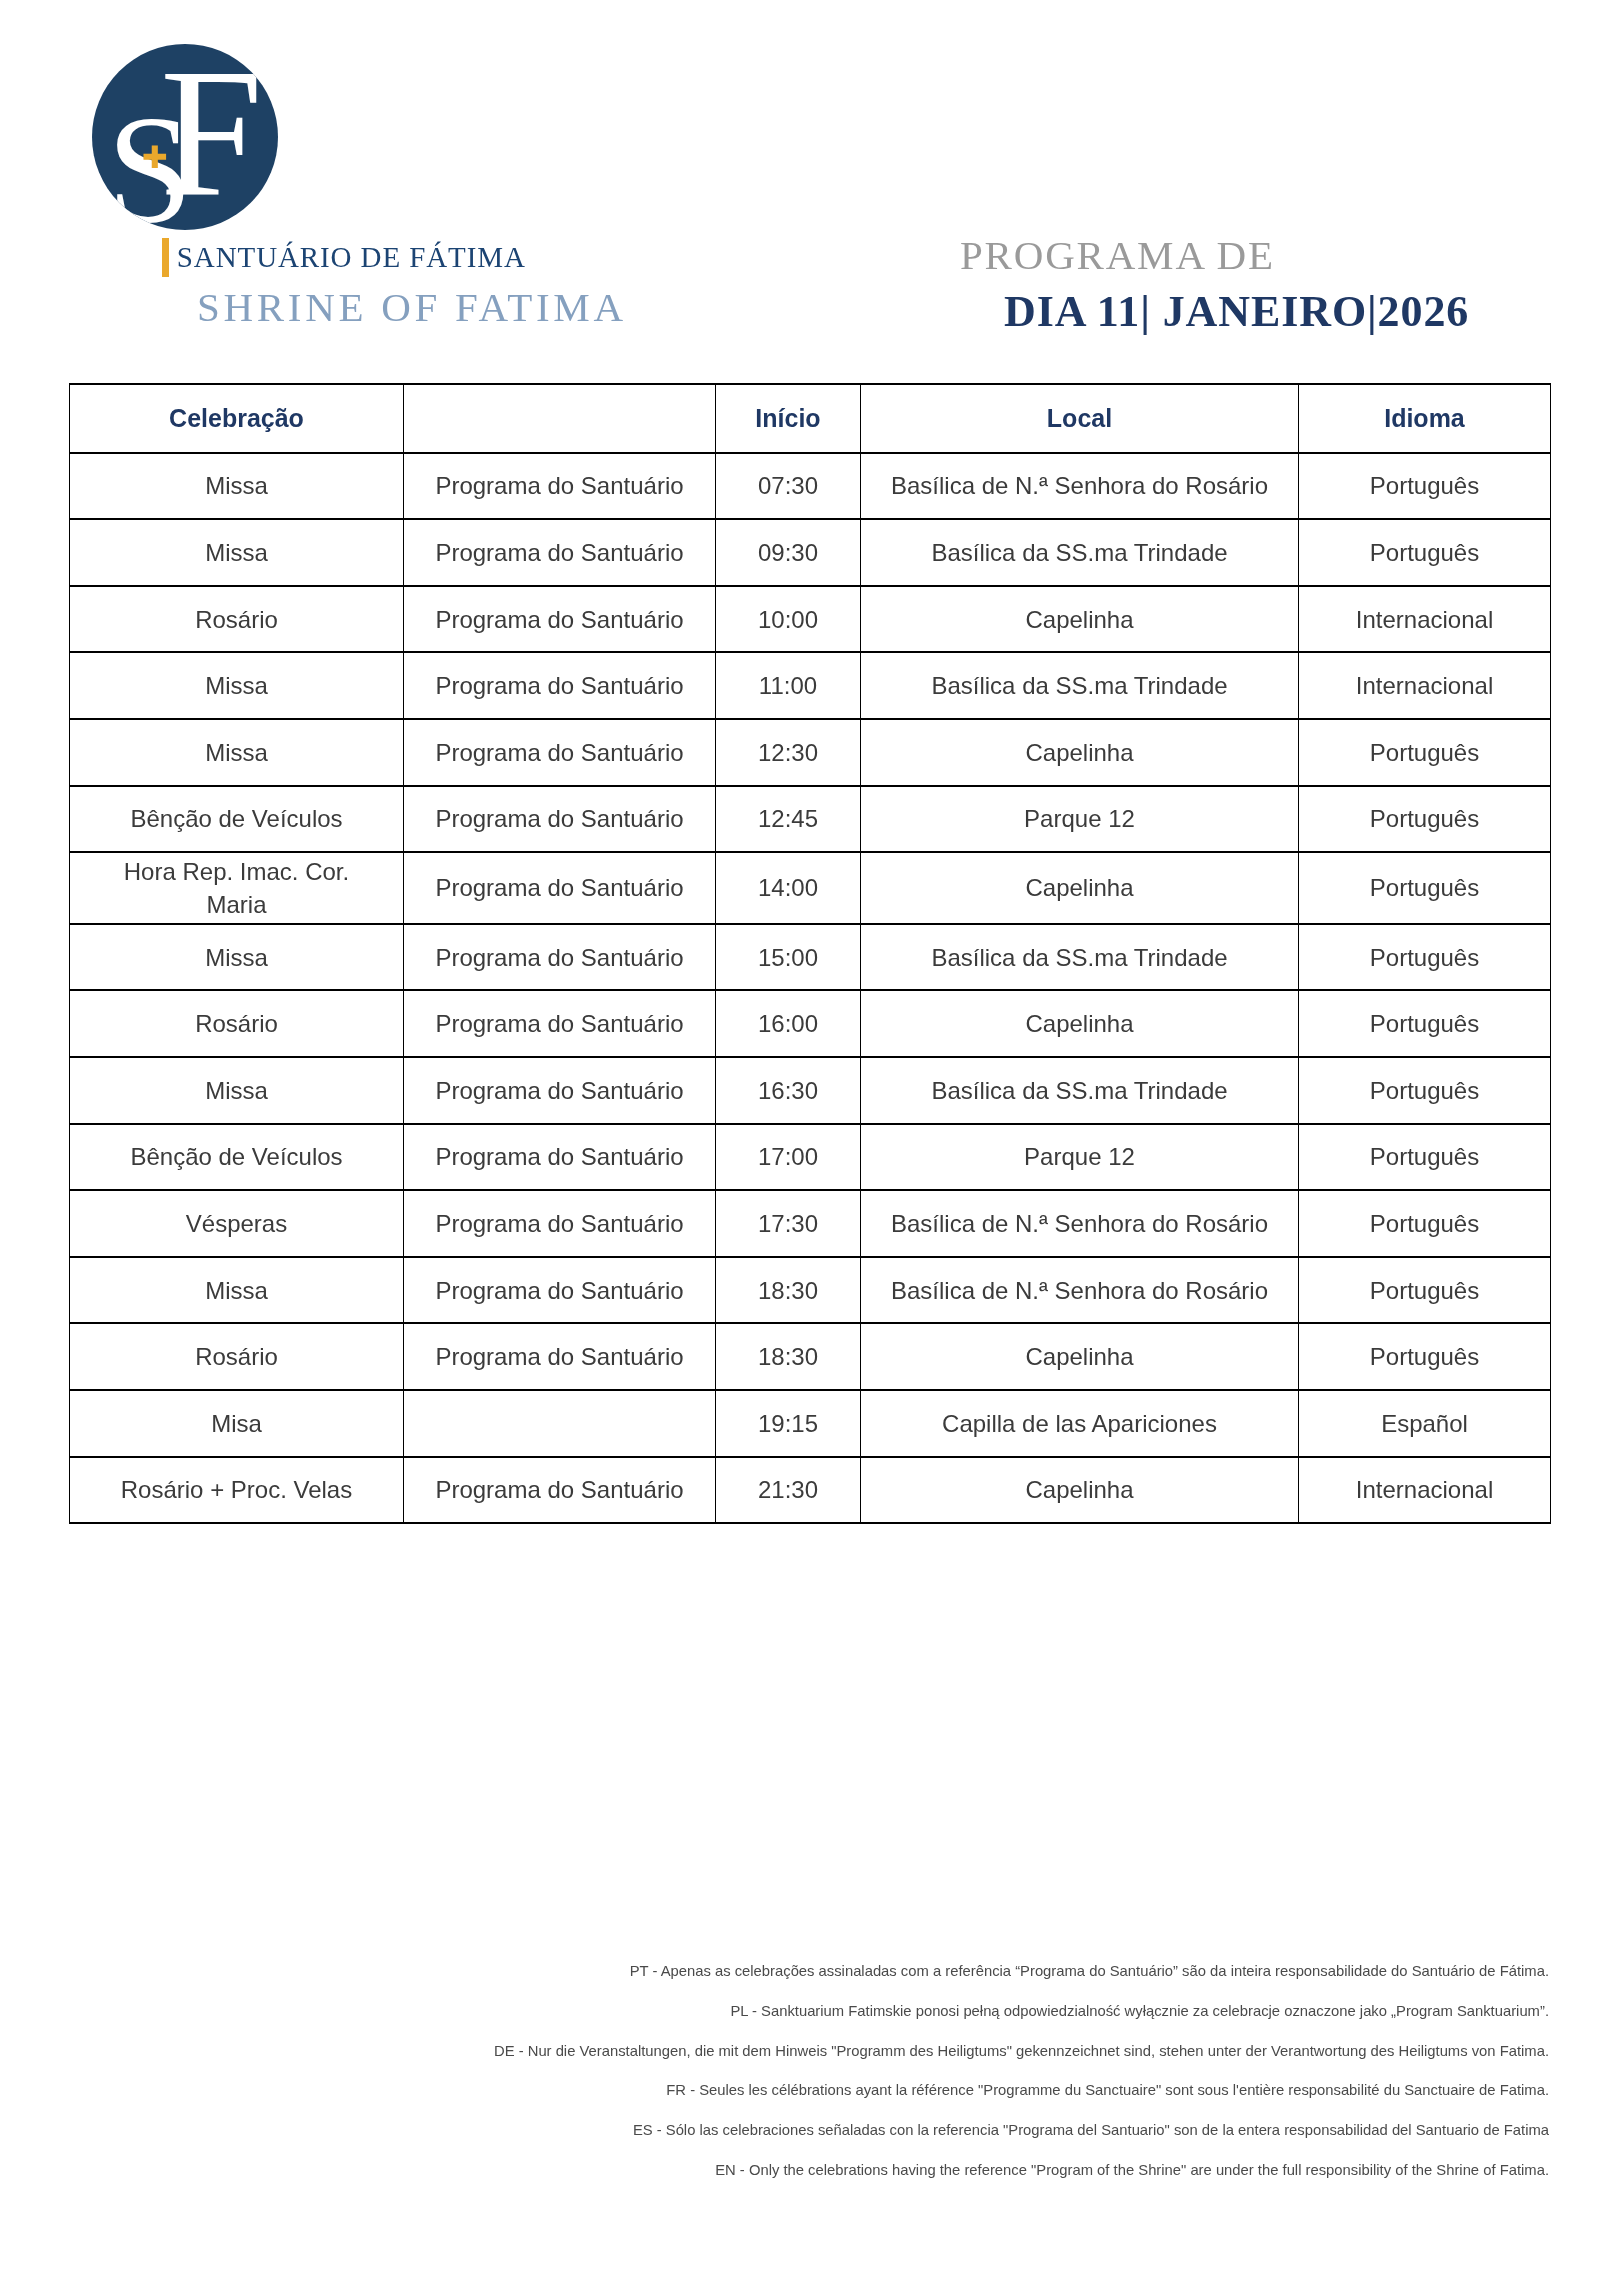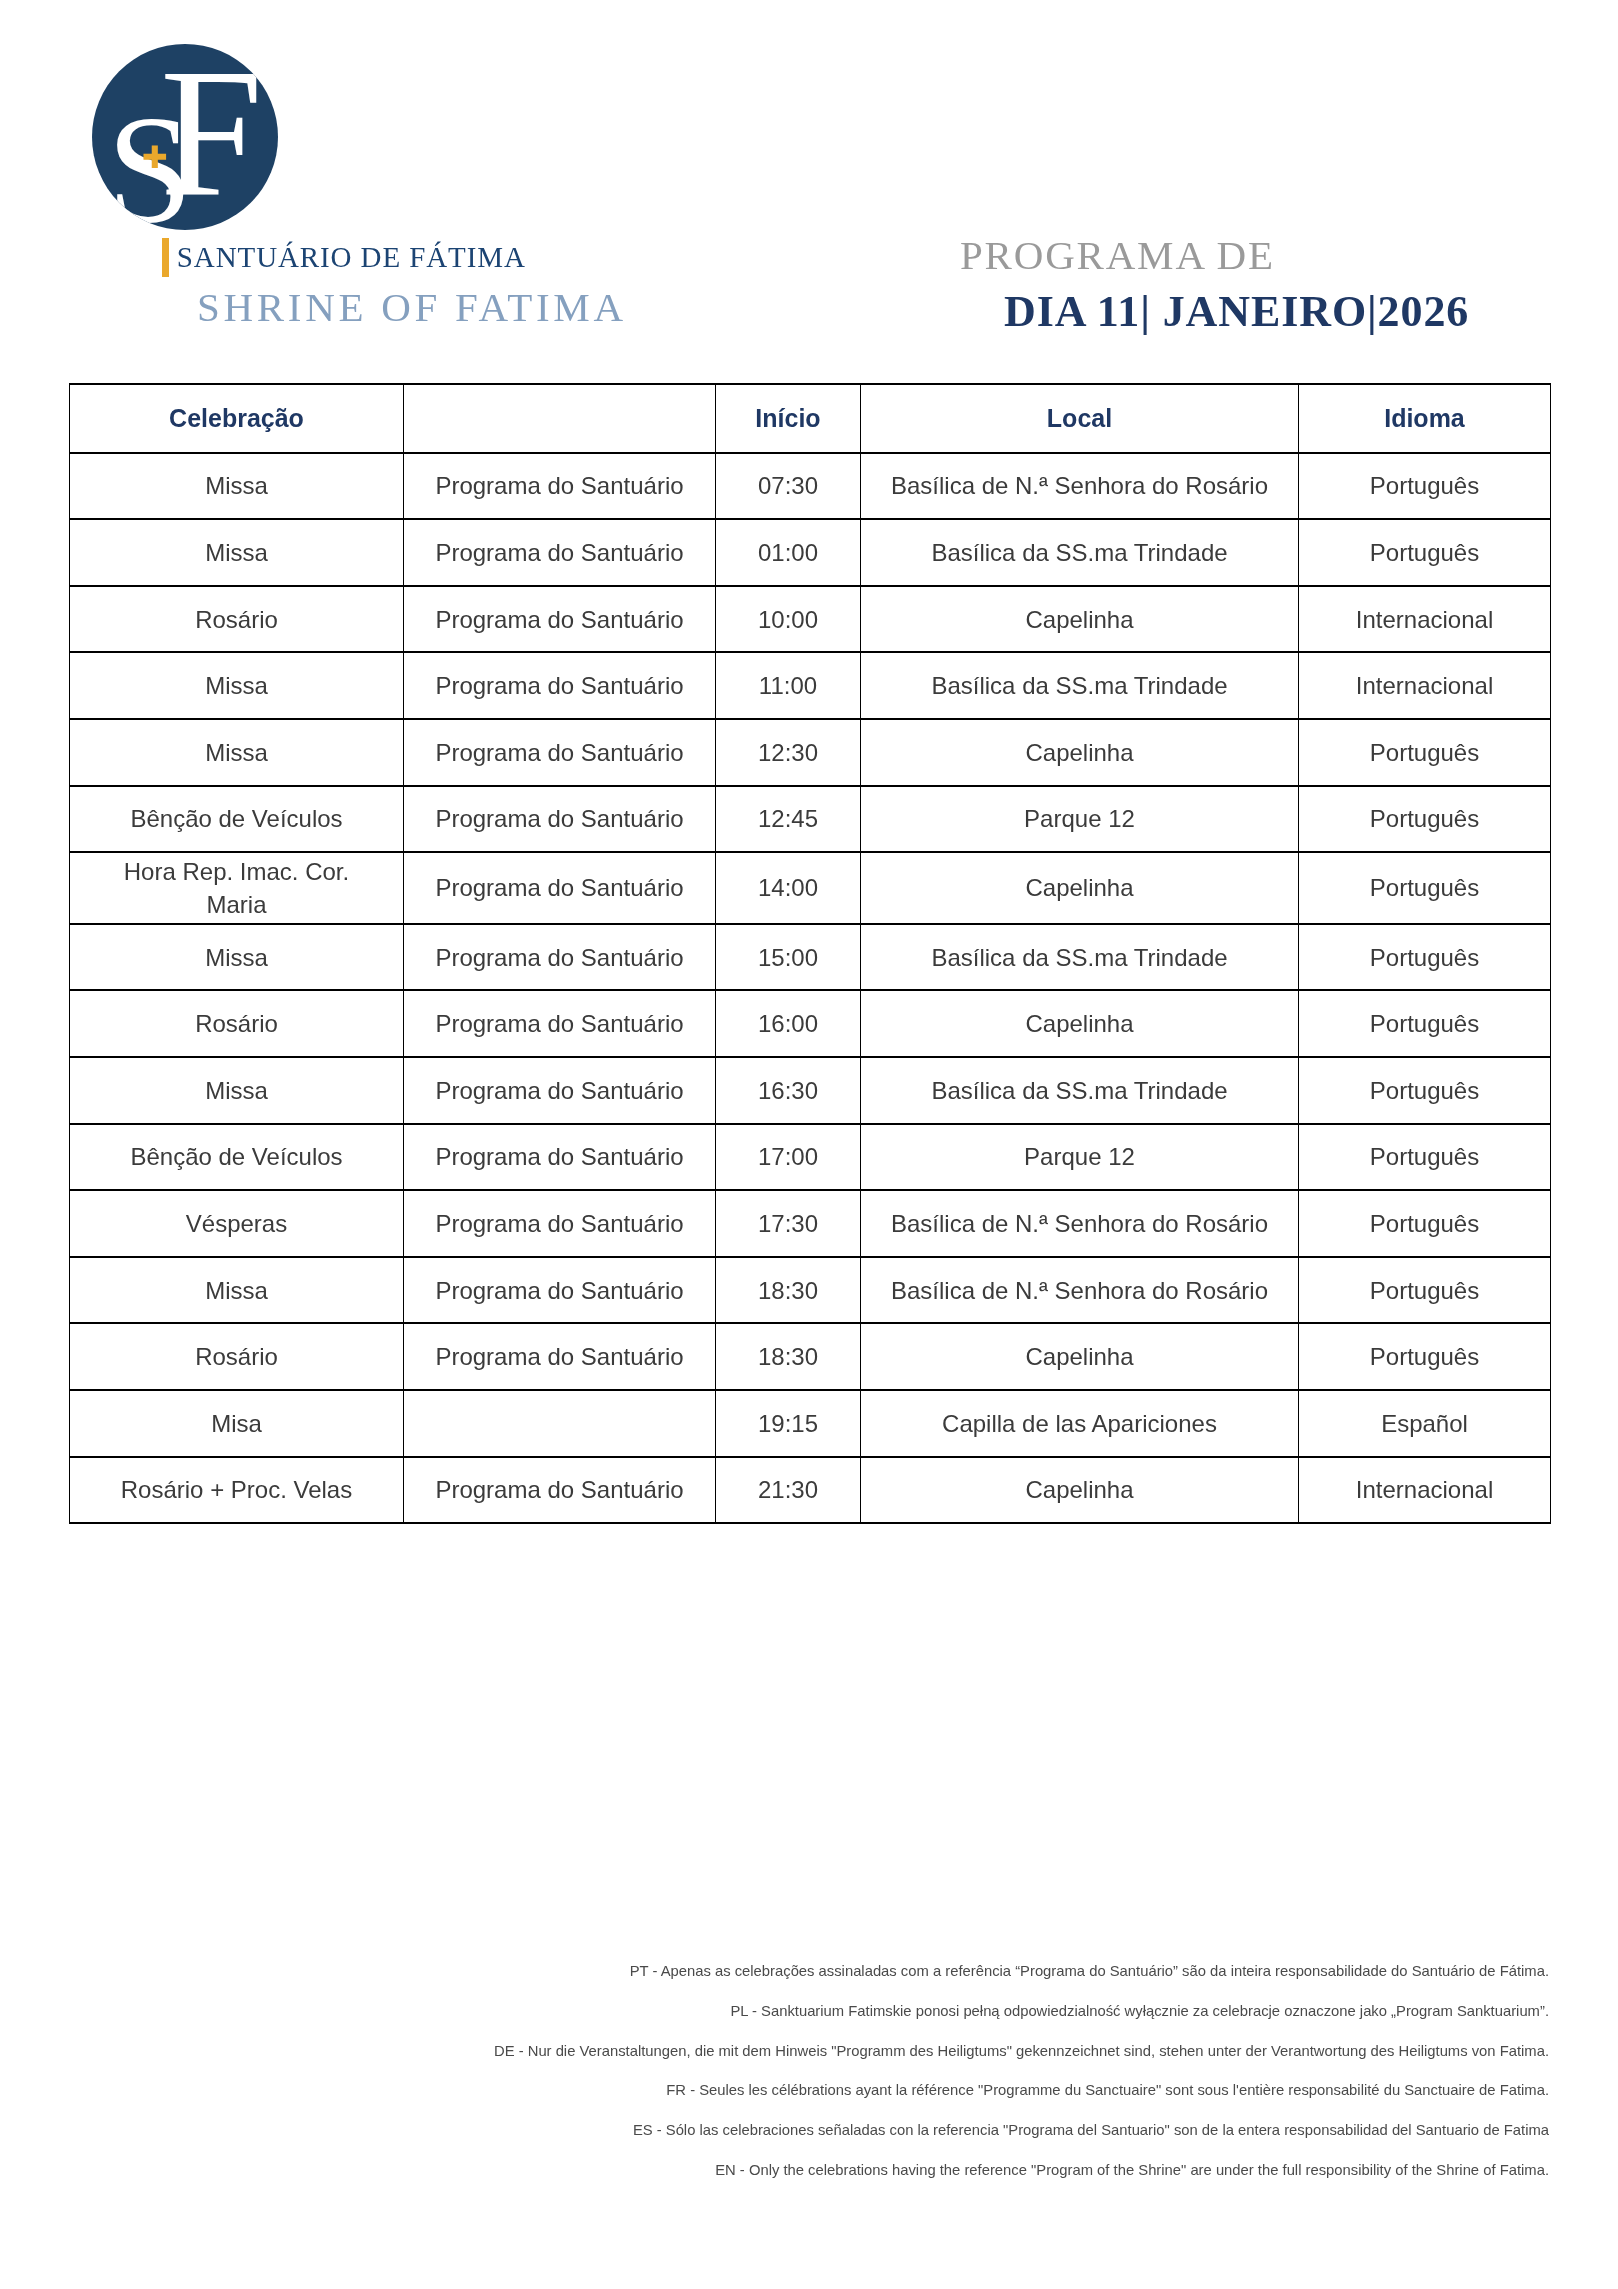--- a/index.html
+++ b/index.html
@@ -110,21 +110,21 @@
         <tr>
           <td>Missa</td>
           <td>Programa do Santuário</td>
           <td>07:30</td>
           <td>Basílica de N.ª Senhora do Rosário</td>
           <td>Português</td>
         </tr>
         <tr>
           <td>Missa</td>
           <td>Programa do Santuário</td>
-          <td>01:00</td>
+          <td>09:30</td>
           <td>Basílica da SS.ma Trindade</td>
           <td>Português</td>
         </tr>
         <tr>
           <td>Rosário</td>
           <td>Programa do Santuário</td>
           <td>10:00</td>
           <td>Capelinha</td>
           <td>Internacional</td>
         </tr>

